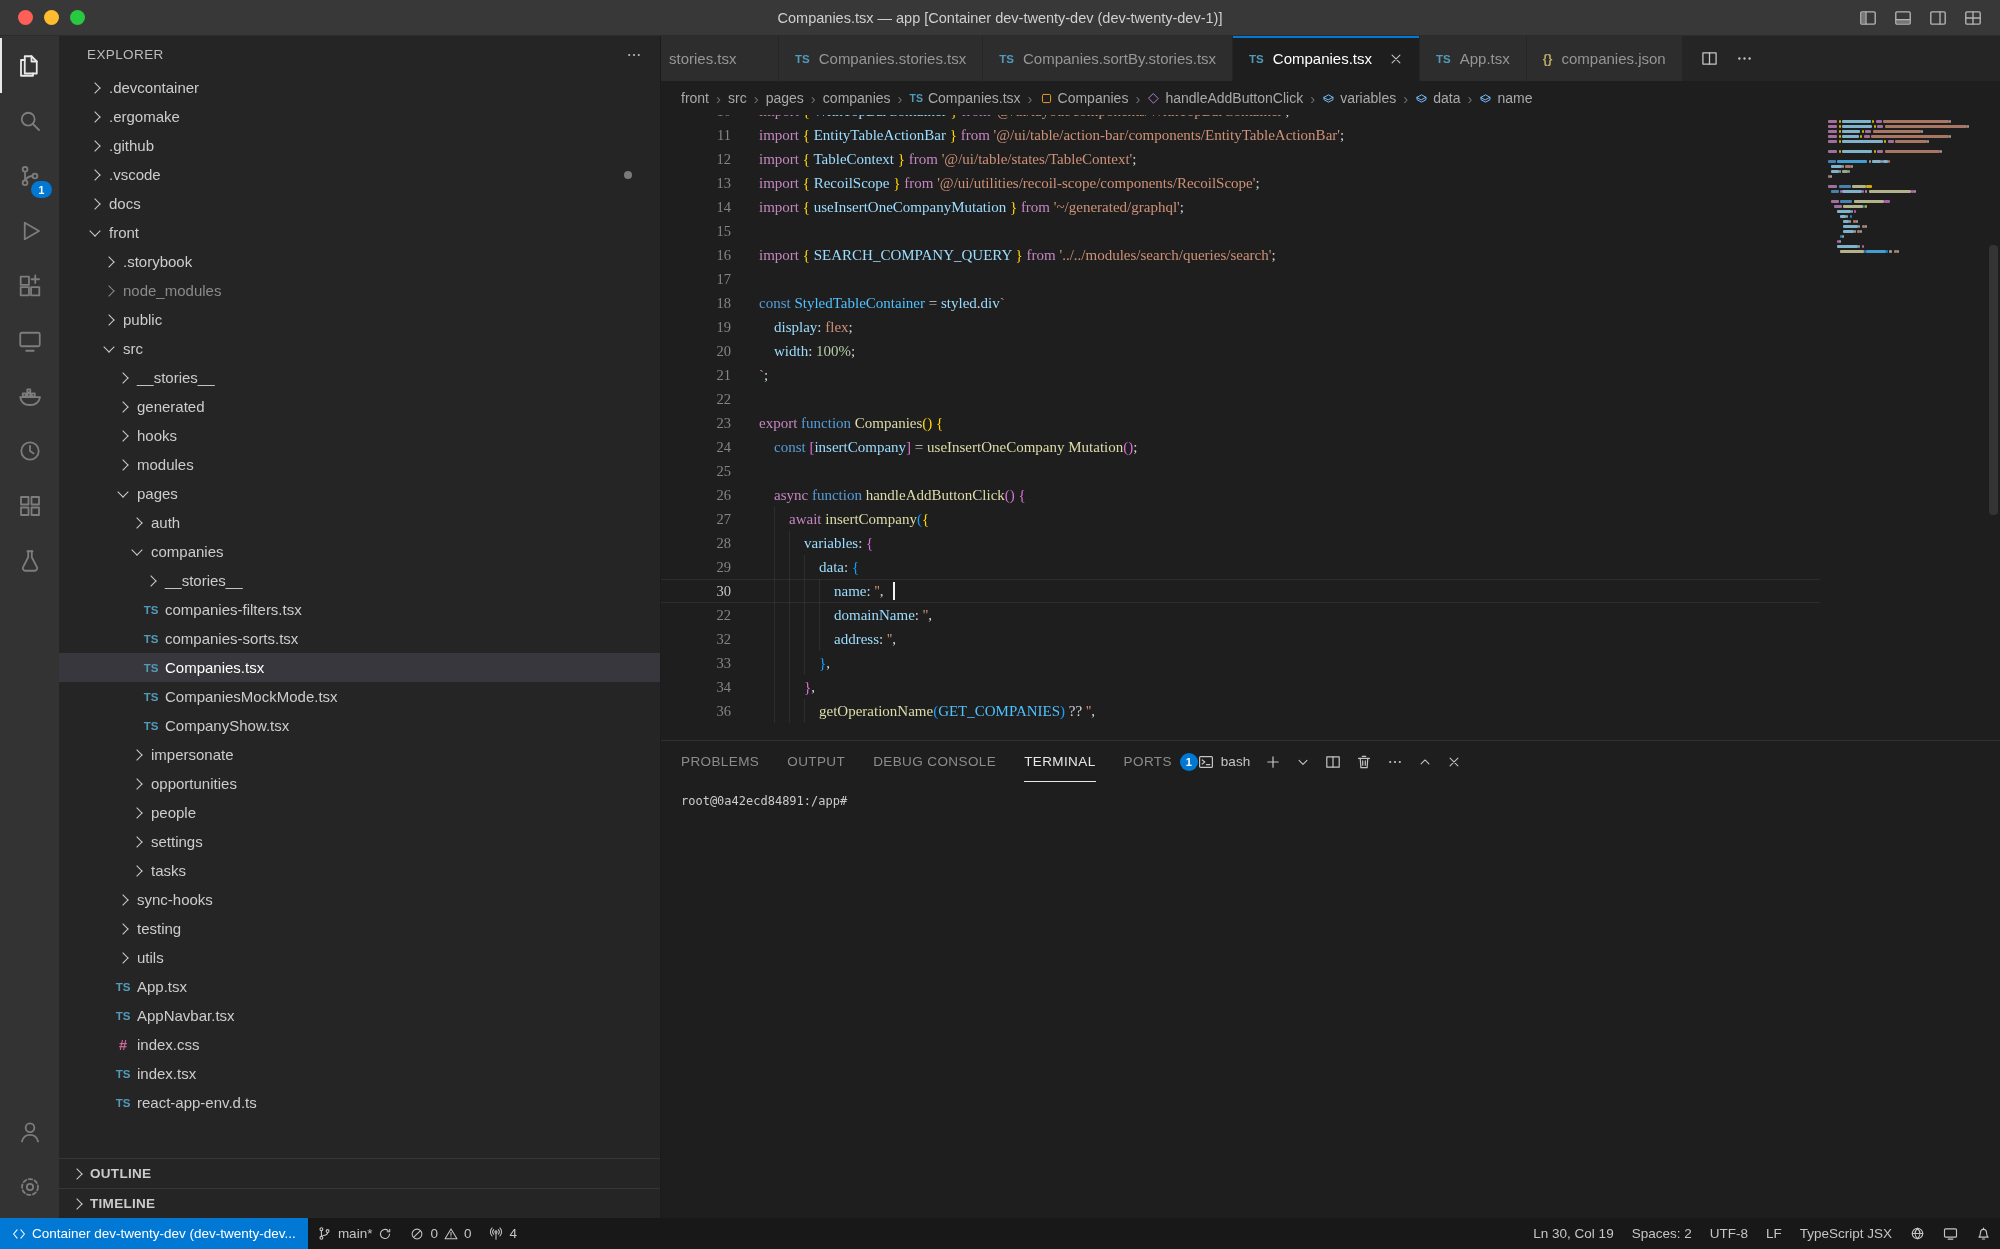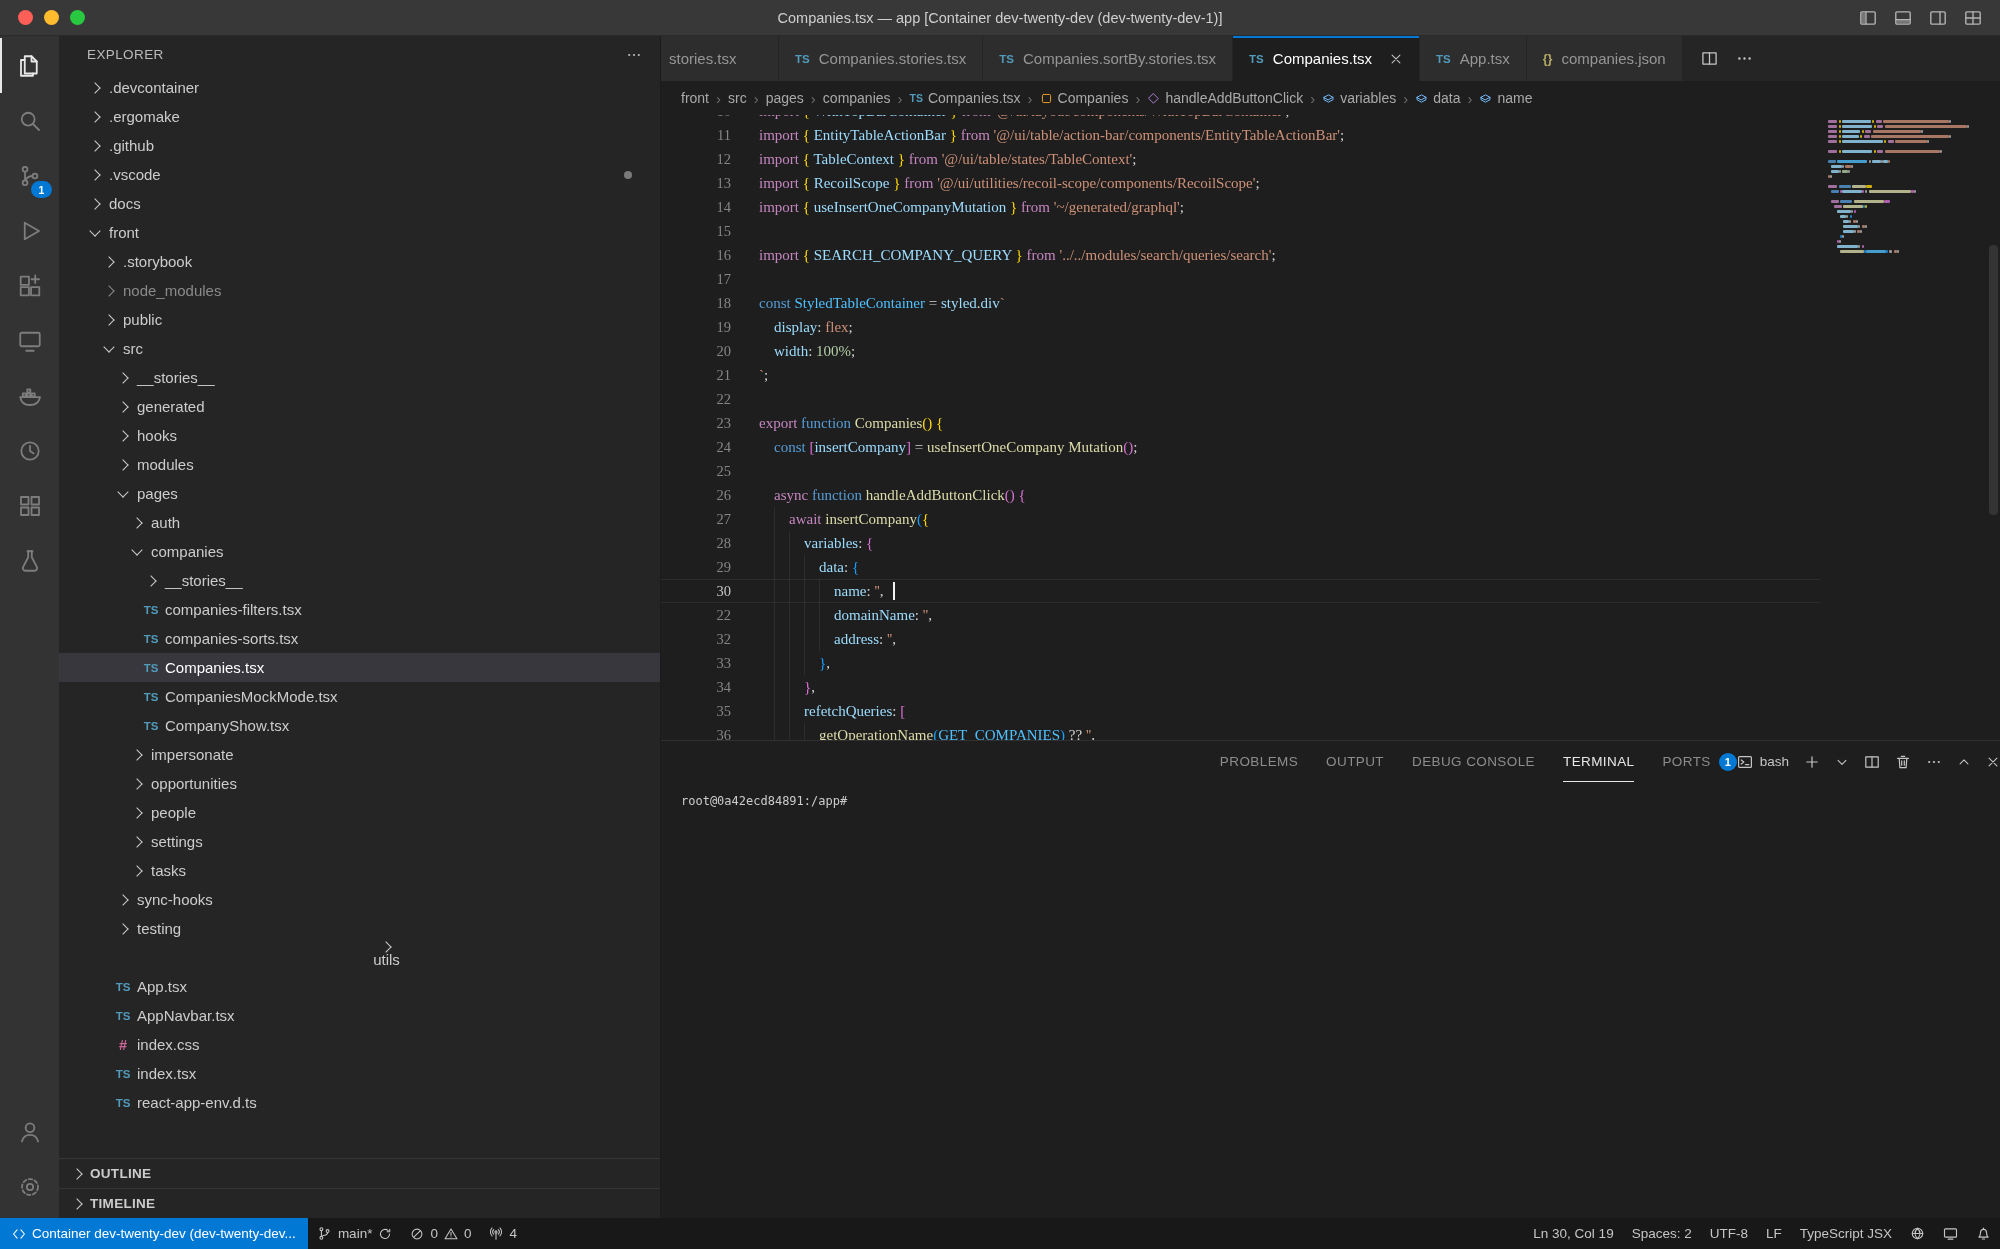--- a/index.html
+++ b/index.html
@@ -63,21 +63,21 @@
   .tk-kw{color:#C586C0}.tk-st{color:#569CD6}.tk-id{color:#9CDCFE}.tk-fn{color:#DCDCAA}
   .tk-str{color:#CE9178}.tk-num{color:#B5CEA8}.tk-pl{color:#D4D4D4}
   .tk-b1{color:#FFD700}.tk-b2{color:#DA70D6}.tk-b3{color:#179FFF}
   .tk-cn{color:#4FC1FF}.tk-csk{color:#9CDCFE}.tk-csv{color:#CE9178}
   .minimap{position:absolute;top:4px;right:14px;width:158px;bottom:0;overflow:hidden}
   .mm-line{height:5px;display:flex;align-items:center}
   .mm-tok{height:2.8px;border-radius:1px;flex:none;opacity:.78}
   .vscroll{position:absolute;top:130px;right:2px;width:9px;height:270px;background:rgba(121,121,121,.25);border-radius:4px}
   
   .panel{height:478px;flex:none;display:flex;flex-direction:column;border-top:1px solid #303031;background:#1e1e1e;box-sizing:border-box}
-  .panel-header{height:41px;flex:none;display:flex;justify-content:flex-end;align-items:stretch;padding:0 0 0 20px}
+  .panel-header{height:41px;flex:none;display:flex;justify-content:flex-start;align-items:stretch;padding:0 0 0 20px}
   .panel-tabs{display:flex;gap:28px;font-size:13.5px;letter-spacing:.4px;color:#8c8c8c}
   .ptab{display:flex;align-items:center;cursor:pointer}
   .ptab.active{color:#e7e7e7;box-shadow:inset 0 -1px 0 #e7e7e7}
   .ptab-badge{margin-left:8px;background:#0078d4;color:#fff;border-radius:50%;width:18px;height:18px;display:flex;align-items:center;justify-content:center;font-size:11px;font-weight:600;letter-spacing:0}
   .panel-actions{display:flex;align-items:center;gap:15px;color:#c5c5c5}
   .pa-shell{display:flex;align-items:center;gap:7px;font-size:13.5px;cursor:pointer}
   .terminal{flex:1;padding:12px 0 0 20px;font-family:"DejaVu Sans Mono",monospace;font-size:12px;color:#cccccc}
   
   .statusbar{height:31px;background:#181818;display:flex;justify-content:space-between;align-items:stretch;font-size:13.5px;color:#c5c5c5}
   .sb-left,.sb-right{display:flex;align-items:stretch}
@@ -389,21 +389,21 @@
             <span class="chev right"></span>
           </span>
           <span class="row-label">sync-hooks</span>
         </div>
         <div class="row" style="padding-left: 52px;">
           <span class="slot">
             <span class="chev right"></span>
           </span>
           <span class="row-label">testing</span>
         </div>
-        <div class="row" style="padding-left: 52px; flex-direction: column;">
+        <div class="row" style="padding-left: 52px;">
           <span class="slot">
             <span class="chev right"></span>
           </span>
           <span class="row-label">utils</span>
         </div>
         <div class="row" style="padding-left: 52px;">
           <span class="slot fi-ts">TS</span>
           <span class="row-label">App.tsx</span>
         </div>
         <div class="row" style="padding-left: 52px;">
@@ -574,21 +574,20 @@
           <div class="cl"><span class="ln">25</span><span class="lc" style="padding-left:0ch"></span></div>
           <div class="cl"><span class="ln">26</span><span class="lc" style="padding-left:2ch"><span class="tk-kw">async </span><span class="tk-st">function </span><span class="tk-fn">handleAddButtonClick</span><span class="tk-b2">() {</span></span></div>
           <div class="cl"><span class="ln">27</span><span class="lc" style="padding-left:4ch"><span class="ig" style="left:2ch"></span><span class="tk-kw">await </span><span class="tk-fn">insertCompany</span><span class="tk-b3">(</span><span class="tk-b1">{</span></span></div>
           <div class="cl"><span class="ln">28</span><span class="lc" style="padding-left:6ch"><span class="ig" style="left:2ch"></span><span class="ig" style="left:4ch"></span><span class="tk-id">variables</span><span class="tk-pl">: </span><span class="tk-b2">{</span></span></div>
           <div class="cl"><span class="ln">29</span><span class="lc" style="padding-left:8ch"><span class="ig" style="left:2ch"></span><span class="ig" style="left:4ch"></span><span class="ig" style="left:6ch"></span><span class="tk-id">data</span><span class="tk-pl">: </span><span class="tk-b3">{</span></span></div>
           <div class="cl active"><span class="ln">30</span><span class="lc" style="padding-left:10ch"><span class="ig" style="left:2ch"></span><span class="ig" style="left:4ch"></span><span class="ig" style="left:6ch"></span><span class="ig" style="left:8ch"></span><span class="tk-id">name</span><span class="tk-pl">: </span><span class="tk-str">''</span><span class="tk-pl">,</span><span class="caret" style="left:calc(18ch - 1px)"></span></span></div>
           <div class="cl"><span class="ln">22</span><span class="lc" style="padding-left:10ch"><span class="ig" style="left:2ch"></span><span class="ig" style="left:4ch"></span><span class="ig" style="left:6ch"></span><span class="ig" style="left:8ch"></span><span class="tk-id">domainName</span><span class="tk-pl">: </span><span class="tk-str">''</span><span class="tk-pl">,</span></span></div>
           <div class="cl"><span class="ln">32</span><span class="lc" style="padding-left:10ch"><span class="ig" style="left:2ch"></span><span class="ig" style="left:4ch"></span><span class="ig" style="left:6ch"></span><span class="ig" style="left:8ch"></span><span class="tk-id">address</span><span class="tk-pl">: </span><span class="tk-str">''</span><span class="tk-pl">,</span></span></div>
           <div class="cl"><span class="ln">33</span><span class="lc" style="padding-left:8ch"><span class="ig" style="left:2ch"></span><span class="ig" style="left:4ch"></span><span class="ig" style="left:6ch"></span><span class="tk-b3">}</span><span class="tk-pl">,</span></span></div>
           <div class="cl"><span class="ln">34</span><span class="lc" style="padding-left:6ch"><span class="ig" style="left:2ch"></span><span class="ig" style="left:4ch"></span><span class="tk-b2">}</span><span class="tk-pl">,</span></span></div>
-          <div class="cl"><span class="ln">35</span><span class="lc" style="padding-left:6ch"><span class="ig" style="left:2ch"></span><span class="ig" style="left:4ch"></span><span class="tk-id">refetchQueries</span><span class="tk-pl">: </span><span class="tk-b2">[</span></span></div>
           <div class="cl"><span class="ln">36</span><span class="lc" style="padding-left:8ch"><span class="ig" style="left:2ch"></span><span class="ig" style="left:4ch"></span><span class="ig" style="left:6ch"></span><span class="tk-fn">getOperationName</span><span class="tk-b3">(</span><span class="tk-cn">GET_COMPANIES</span><span class="tk-b3">)</span><span class="tk-pl"> ?? </span><span class="tk-str">''</span><span class="tk-pl">,</span></span></div>
         </div>
       <div class="minimap">
           <div class="mm-line">
             <span class="mm-tok" style="margin-left: 0px; width: 9px; background: rgb(197, 134, 192);"></span>
             <span class="mm-tok" style="margin-left: 1.5px; width: 2px; background: rgb(255, 215, 0);"></span>
             <span class="mm-tok" style="margin-left: 1.5px; width: 28.5px; background: rgb(156, 220, 254);"></span>
             <span class="mm-tok" style="margin-left: 1.5px; width: 2px; background: rgb(255, 215, 0);"></span>
             <span class="mm-tok" style="margin-left: 1.5px; width: 6px; background: rgb(197, 134, 192);"></span>
             <span class="mm-tok" style="margin-left: 1.5px; width: 66px; background: rgb(206, 145, 120);"></span>

